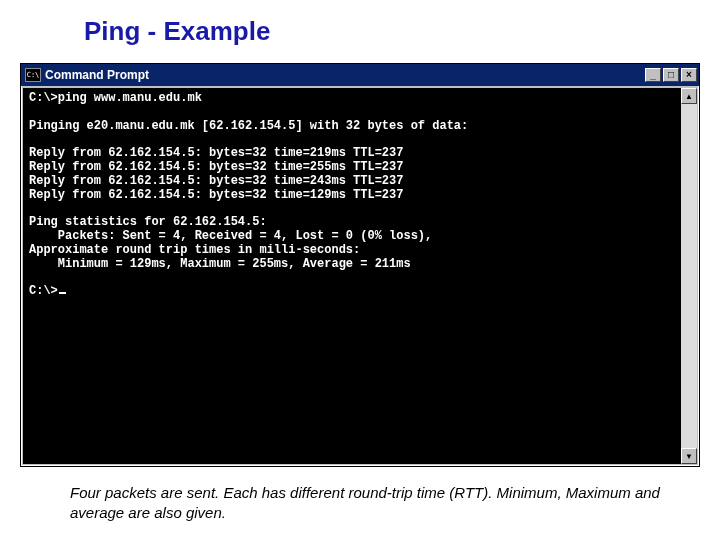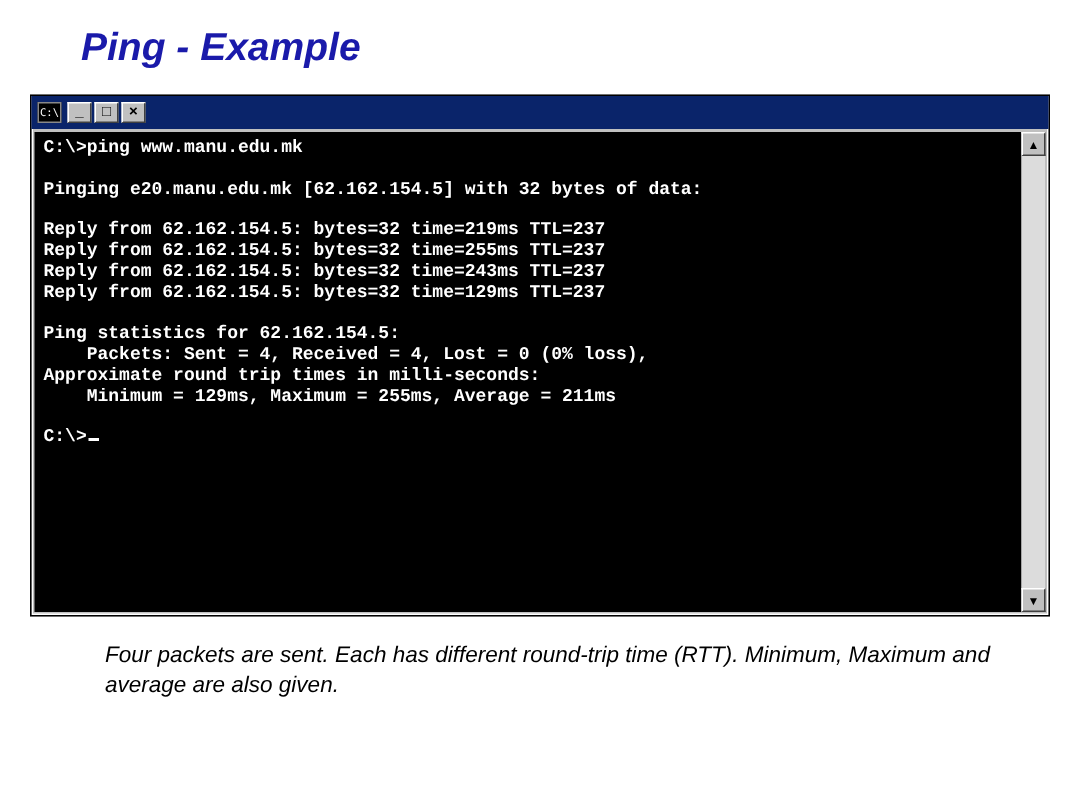--- a/index.html
+++ b/index.html
@@ -5,25 +5,24 @@
   * { box-sizing: border-box; margin: 0; padding: 0; }
   body {
     width: 720px;
     height: 540px;
     background: #fff;
     font-family: Verdana, Arial, sans-serif;
     position: relative;
     overflow: hidden;
   }
   .slide-title {
-    font-style: italic;
     font-weight: bold;
     font-size: 26px;
     color: #1a1aaa;
-    padding: 16px 0 8px 54px;
+    padding: 16px 0 8px 84px;
   }
   .window {
     margin: 8px 20px 0 20px;
     border: 1px solid #000;
     background: #c0c0c0;
     box-shadow: 0 0 0 1px #fff inset;
   }
   .titlebar {
     display: flex;
     align-items: center;
@@ -74,21 +73,21 @@
   }
   .console {
     background: #000;
     color: #fff;
     font-family: "Courier New", monospace;
     font-size: 12px;
     font-weight: bold;
     line-height: 1.15;
     padding: 4px 6px;
     white-space: pre;
-    height: 320px;
+    height: 376px;
     overflow: hidden;
     position: relative;
   }
   .scrollbar {
     position: absolute;
     right: 2px; top: 24px; bottom: 2px;
     width: 16px;
     background: #dcdcdc;
     display: flex;
     flex-direction: column;
@@ -121,20 +120,21 @@
 </head>
 <body>
 
 <div class="slide-title">Ping - Example</div>
 
 <div class="window" style="position:relative;">
   <div class="titlebar">
     <div class="titlebar-icon">
       <span class="titlebar-icon-inner">C:\</span>
     </div>
+    <div class="titlebar-text">Command Prompt</div>
     <div class="win-controls">
       <div class="win-btn">_</div>
       <div class="win-btn">□</div>
       <div class="win-btn">×</div>
     </div>
   </div>
 
   <div class="console-wrap">
     <div class="console"><span>C:\&gt;ping www.manu.edu.mk</span>
 <span></span>

